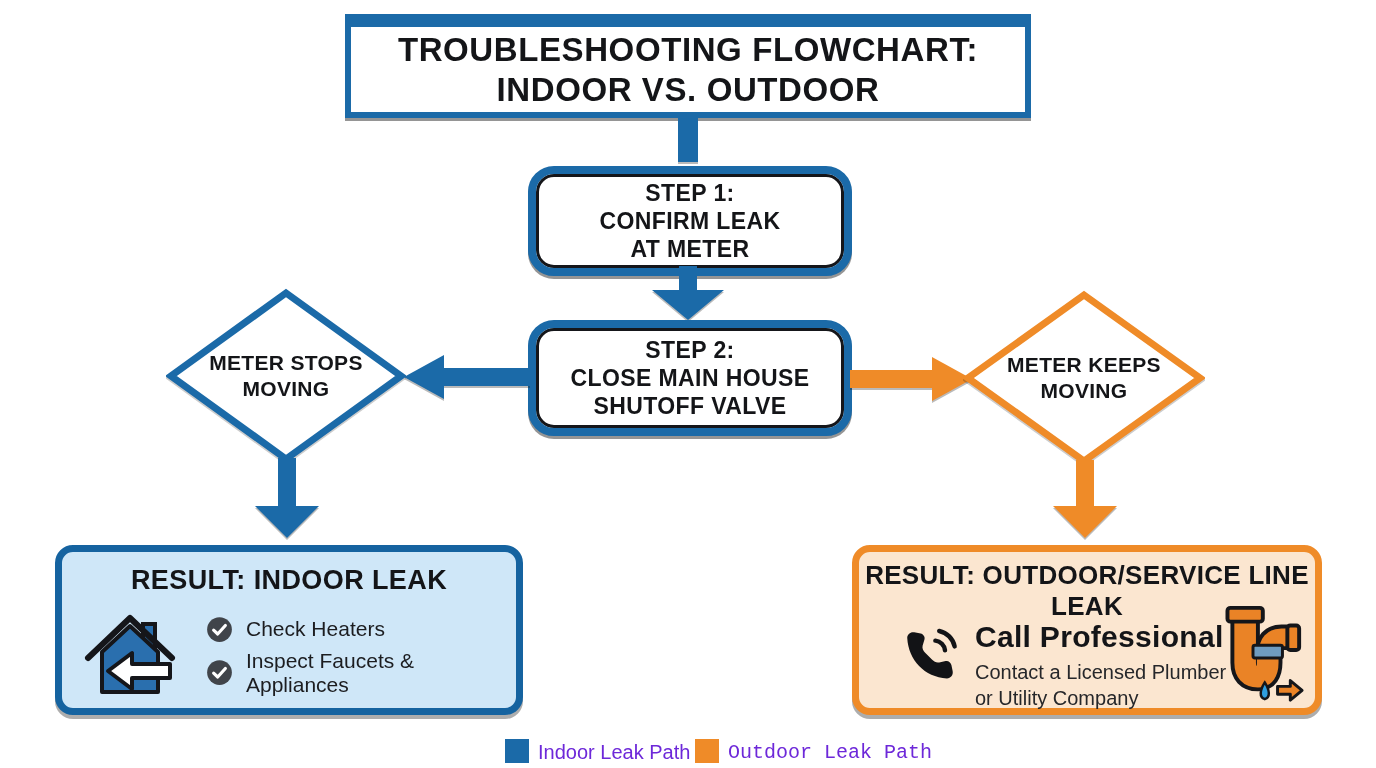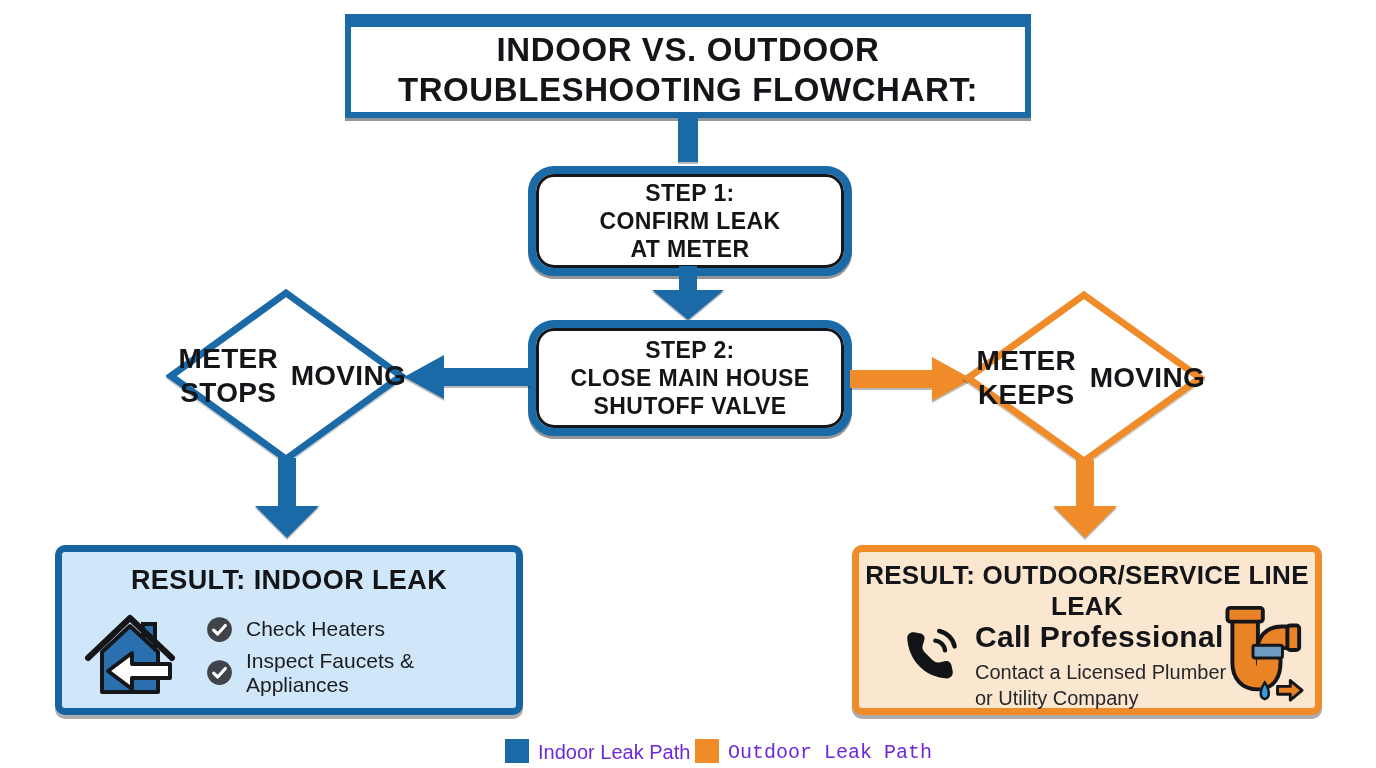--- a/index.html
+++ b/index.html
@@ -36,26 +36,26 @@
   .tri-down-blue{border-left:36px solid transparent;border-right:36px solid transparent;border-top:30px solid #1b6aa8;}
   .tri-down-blue.small{border-left:32px solid transparent;border-right:32px solid transparent;border-top:32px solid #1b6aa8;}
   .tri-down-orange{border-left:32px solid transparent;border-right:32px solid transparent;border-top:32px solid #ef8b28;}
   .tri-left-blue{border-top:22px solid transparent;border-bottom:22px solid transparent;border-right:40px solid #1b6aa8;}
   .tri-right-orange{border-top:22px solid transparent;border-bottom:22px solid transparent;border-left:40px solid #ef8b28;}
 
   
   .diamond{display:block;}
   .diamond svg{display:block;filter:drop-shadow(0 2px 0 rgba(25,25,25,.22));}
   .diamond .d-label{
-    position:absolute;inset:0;display:flex;flex-direction:row;align-items:center;justify-content:center;
-    text-align:center;font-size:28px;font-weight:800;letter-spacing:.3px;line-height:1.22;color:#141518;
-  }
-
-  
-  .result-box{box-sizing:border-box;border-radius:10px;box-shadow:0 4px 0 rgba(20,20,20,.35);}
+    position:absolute;inset:0;display:flex;flex-direction:column;align-items:center;justify-content:center;
+    text-align:center;font-size:21px;font-weight:800;letter-spacing:.3px;line-height:1.22;color:#141518;
+  }
+
+  
+  .result-box{box-sizing:border-box;border-radius:18px;box-shadow:0 4px 0 rgba(20,20,20,.35);}
   #result-indoor{left:55px;top:545px;width:468px;height:170px;background:#cfe7f8;border:7px solid #1563a0;}
   #result-outdoor{left:852px;top:545px;width:470px;height:170px;background:#fbe6d0;border:7px solid #ef8b28;}
   .result-title{display:block;text-align:center;padding-top:13px;font-size:27px;font-weight:800;letter-spacing:.4px;color:#141518;}
   .result-title-2l{display:block;text-align:center;padding-top:8px;font-size:26px;font-weight:800;letter-spacing:.3px;line-height:1.18;color:#141518;}
 
   .indoor-content{position:absolute;left:18px;top:56px;right:8px;bottom:4px;display:flex;align-items:center;}
   .checklist{list-style:none;margin:0 0 0 26px;padding:0;}
   .checklist li{display:flex;align-items:center;gap:13px;margin:6px 0;font-size:21px;color:#1c1d20;}
   .checklist svg{flex-shrink:0;display:block;}
 
@@ -67,22 +67,22 @@
   .legend-swatch.blue{background:#1b6aa8;}
   .legend-swatch.orange{background:#ef8b28;}
   .legend-label{font-size:20px;color:#6d28d9;}
 </style>
 </head>
 <body>
 
 <div class="canvas">
 
   <div class="abs title-box">
+    <div class="t-line">TROUBLESHOOTING FLOWCHART:</div>
     <div class="t-line">INDOOR VS. OUTDOOR</div>
-    <div class="t-line">TROUBLESHOOTING FLOWCHART:</div>
   </div>
 
   <div class="abs shaft arrow-part" style="left:678px;top:116px;width:20px;height:46px;"></div>
 
   <div class="abs step-box" id="step1">
     <div class="s-line">STEP 1:</div>
     <div class="s-line">CONFIRM LEAK</div>
     <div class="s-line">AT METER</div>
   </div>
 

